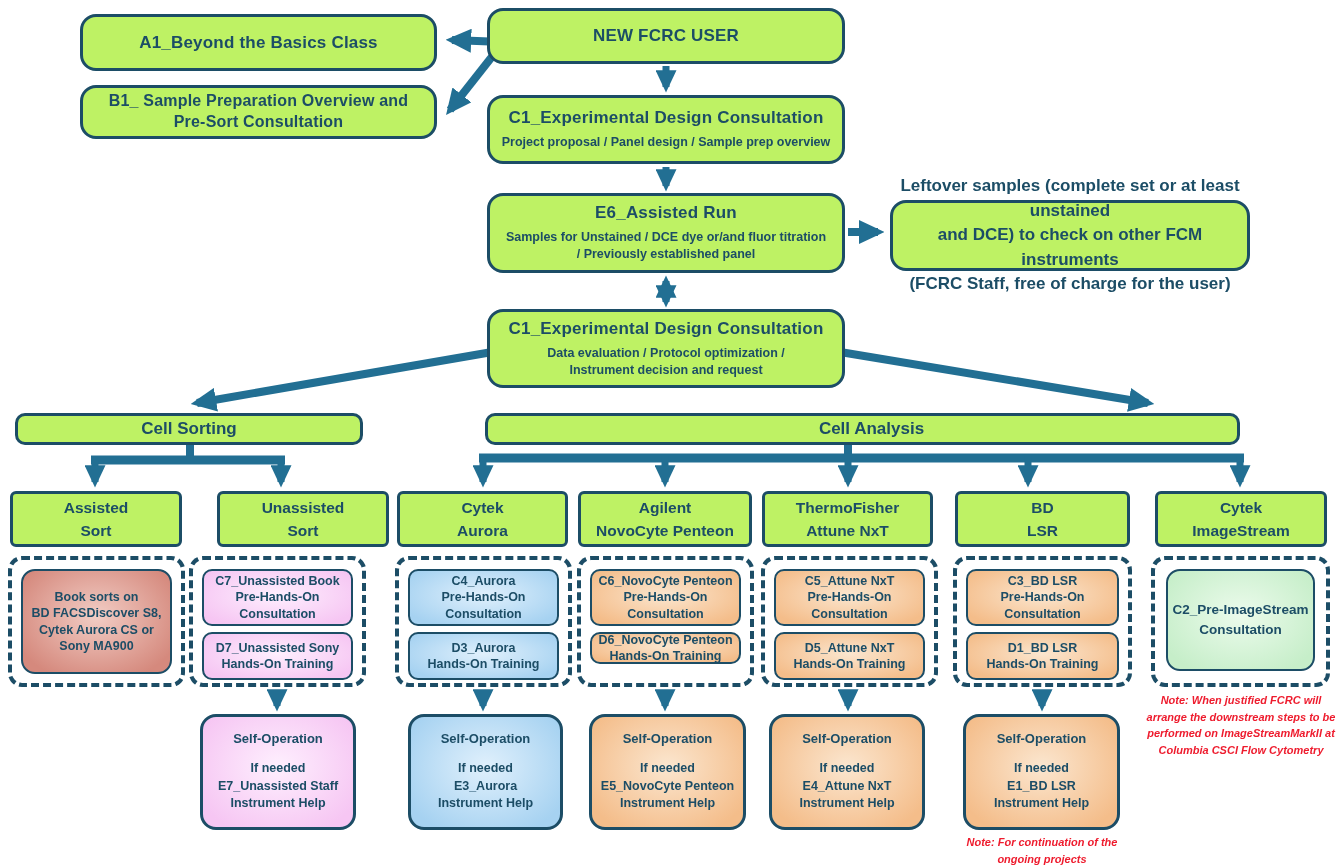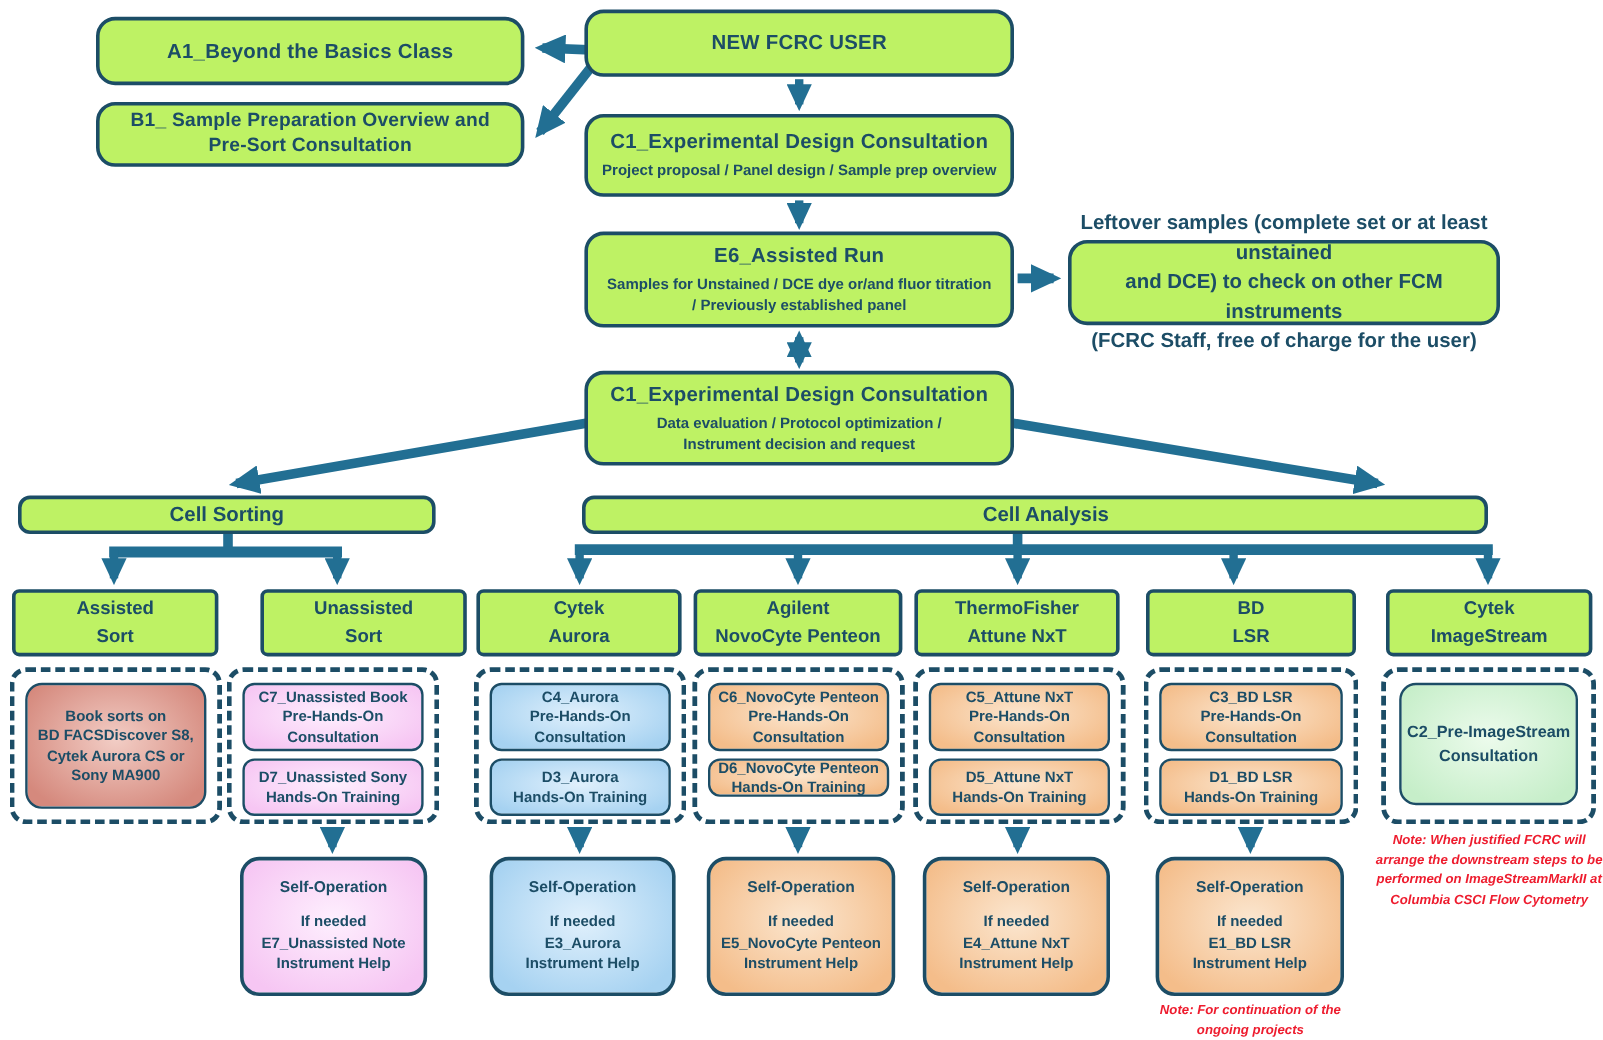--- a/index.html
+++ b/index.html
@@ -282,21 +282,21 @@
           <div>C2_Pre-ImageStream</div>
           <div>Consultation</div>
         </div>
     </div>
   </div>
 
   <div class="selfop pink" style="left:200px;top:714px;width:156px;height:116px;">
     <div class="selfop-title">Self-Operation</div>
     <div class="selfop-lines">
         <div>If needed</div>
-        <div>E7_Unassisted Note</div>
+        <div>E7_Unassisted Staff</div>
         <div>Instrument Help</div>
       </div>
   </div>
   <div class="selfop blue" style="left:408px;top:714px;width:155px;height:116px;">
     <div class="selfop-title">Self-Operation</div>
     <div class="selfop-lines">
         <div>If needed</div>
         <div>E3_Aurora</div>
         <div>Instrument Help</div>
       </div>

